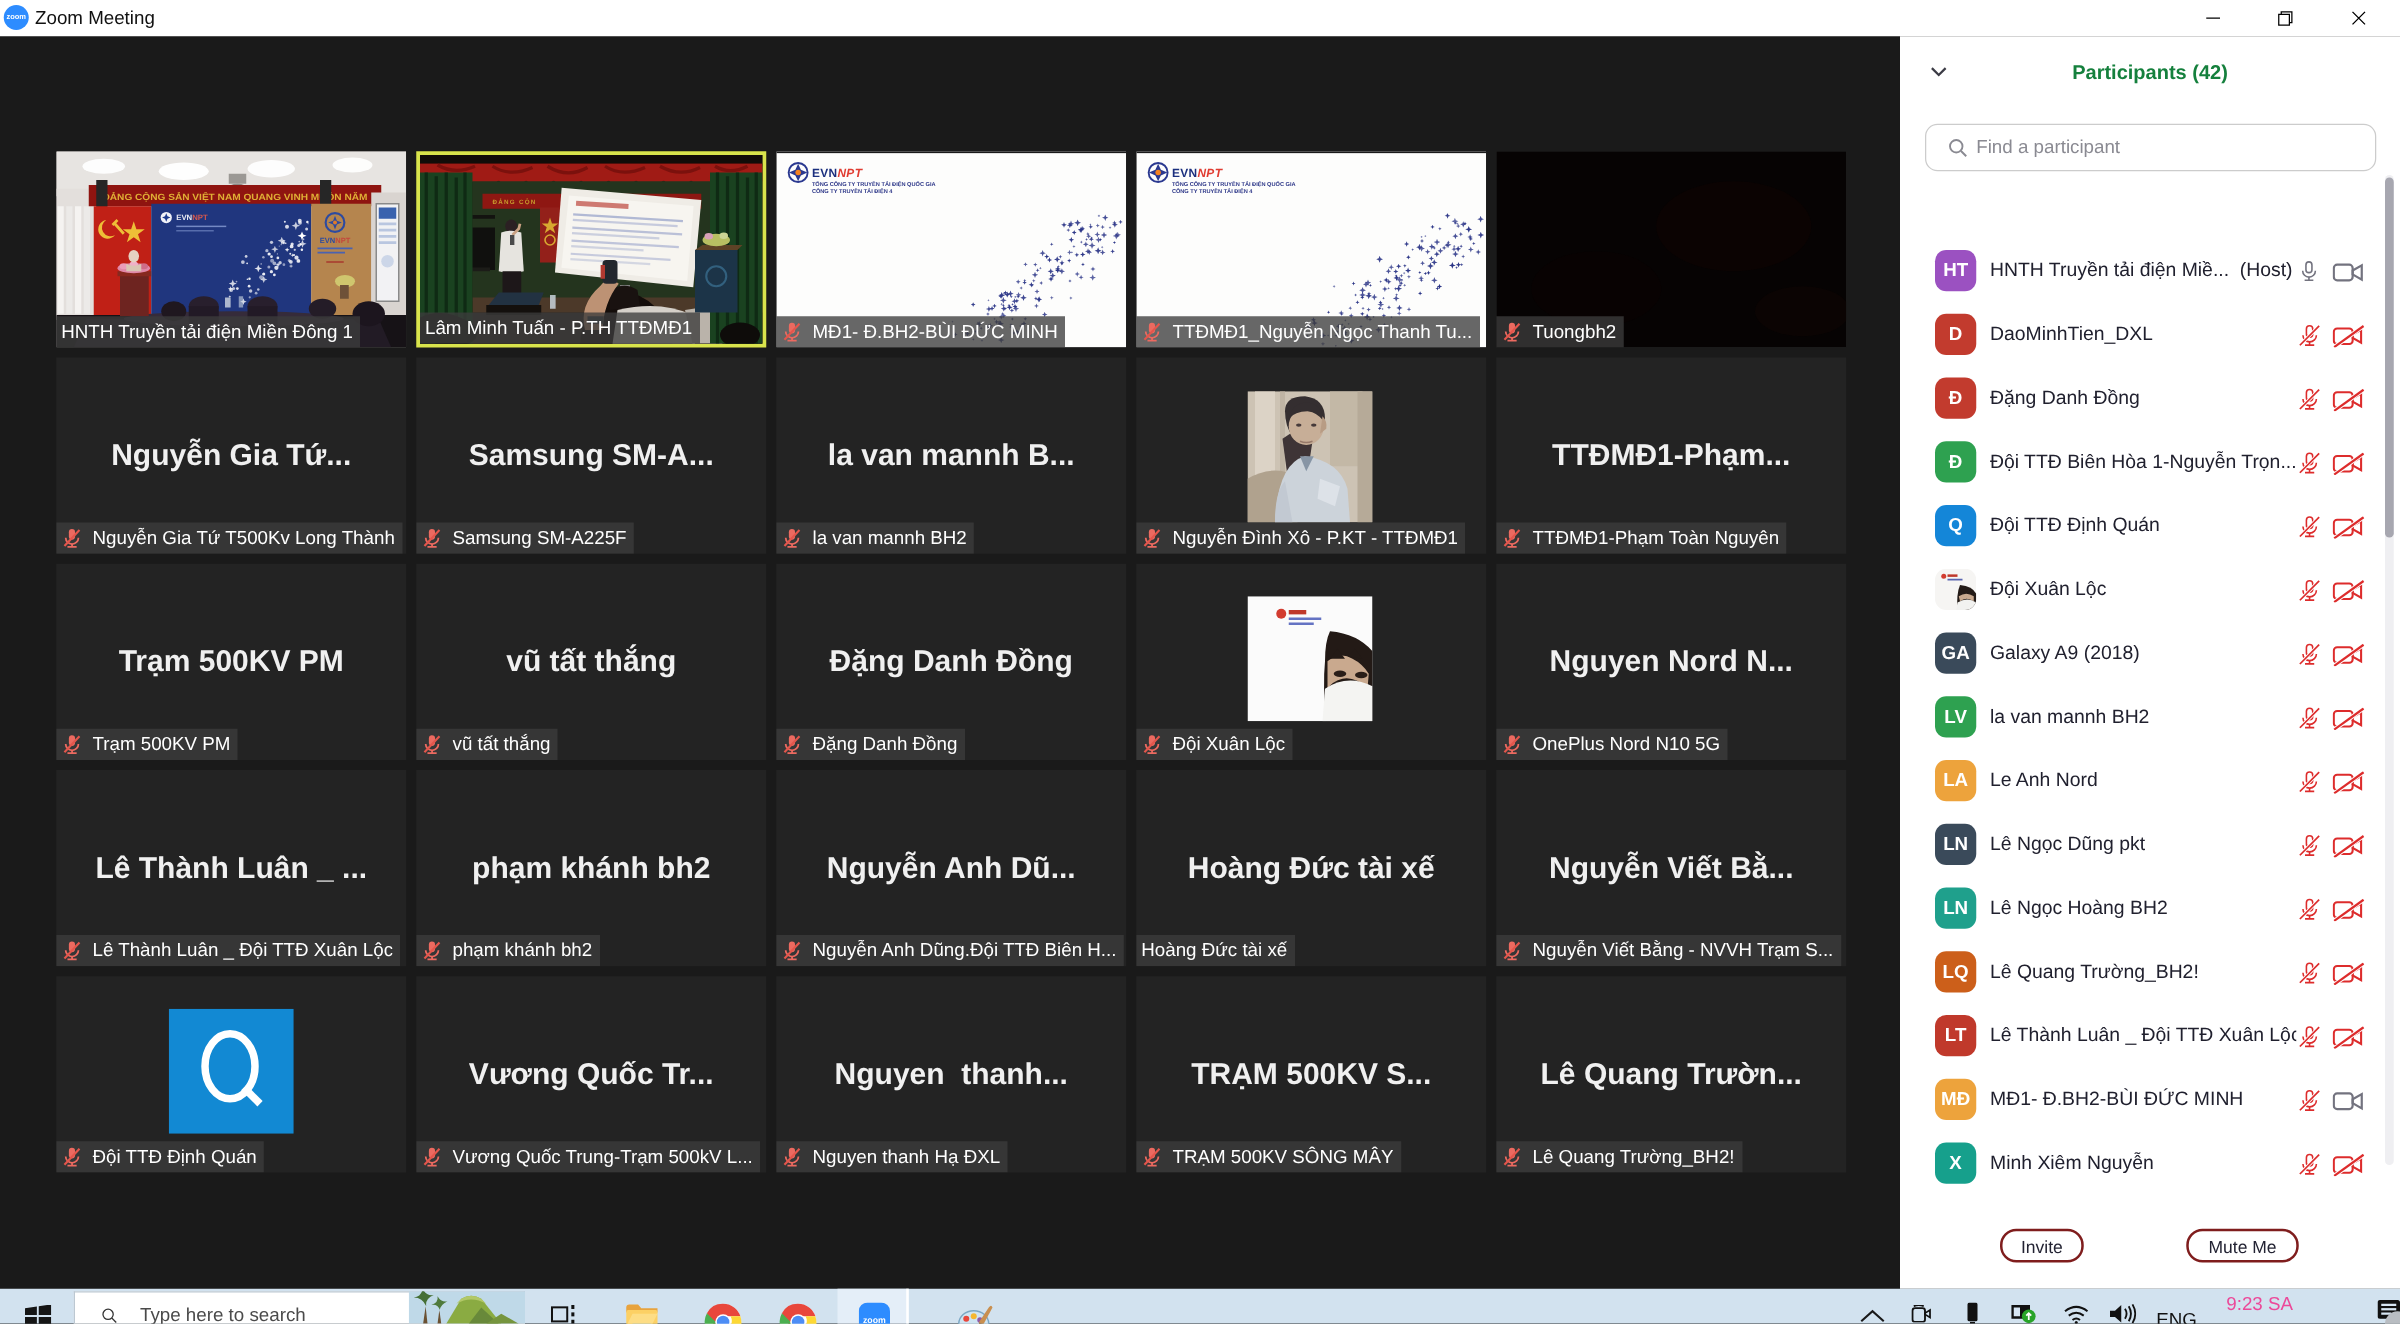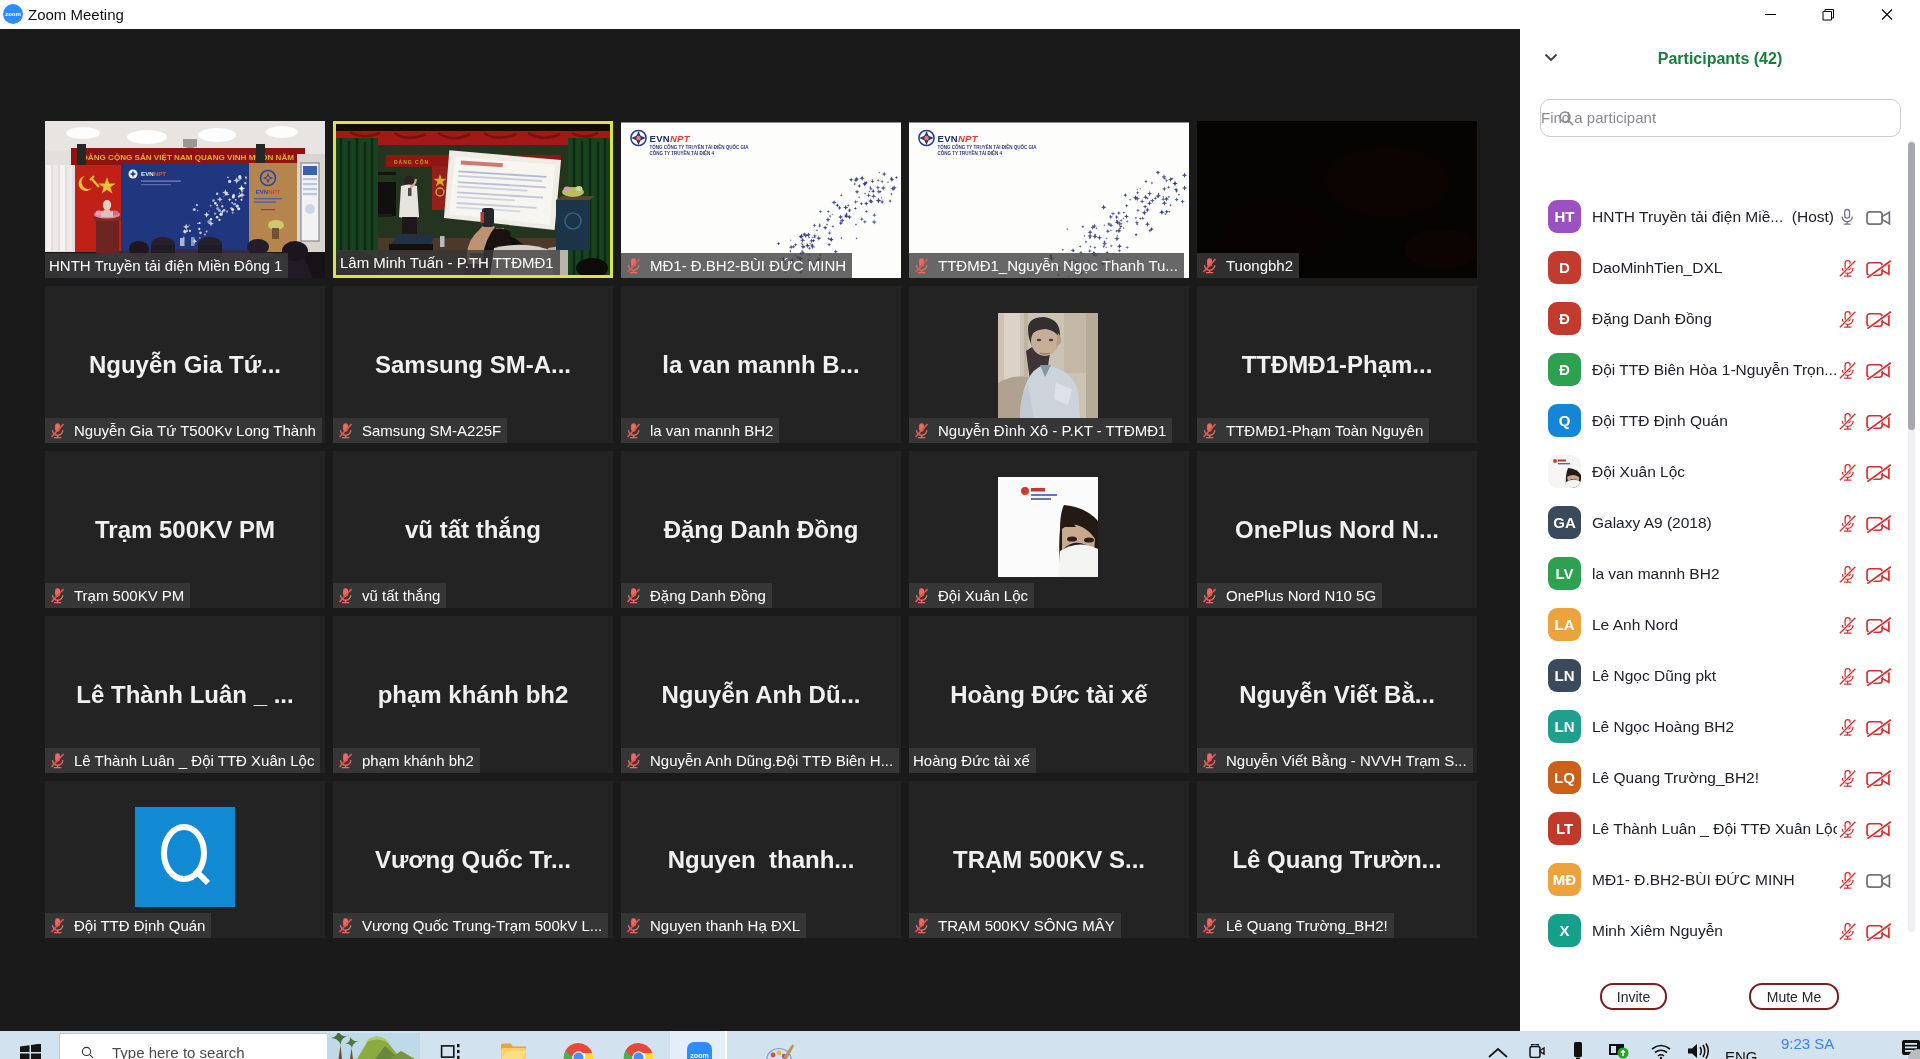--- a/index.html
+++ b/index.html
@@ -10,21 +10,21 @@
 .zmico{position:absolute;left:3px;top:4px;width:20px;height:20px;border-radius:50%;background:#2D8CFF;color:#fff;font-size:6px;text-align:center;line-height:20px;font-weight:bold}
 .wbtn{position:absolute;top:0;width:46px;height:29px}
 #main{position:absolute;left:0;top:29px;width:1520px;height:1002px;background:#1a1a1a}
 .tile{position:absolute;width:280px;height:157px;background:#232323;overflow:hidden}
 .cname{position:absolute;left:0;top:0;width:100%;height:100%;display:flex;align-items:center;justify-content:center;color:#f0f0f0;font-weight:bold;font-size:24px;white-space:nowrap}
 .lbl{position:absolute;left:0;bottom:0;height:25px;background:rgba(60,60,60,.78);color:#fff;font-size:15px;display:flex;align-items:center;padding:0 6px 0 4px;white-space:nowrap;max-width:100%}
 .lbl svg{flex:0 0 auto;margin-right:8px}
 .lbl span{overflow:hidden;text-overflow:ellipsis}
 #panel{position:absolute;left:1520px;top:29px;width:400px;height:1002px;background:#fff}
 #phead{position:absolute;left:0;top:0;width:400px;height:56px;text-align:center;font-size:16px;font-weight:bold;color:#15803d;line-height:60px}
-#psearch{position:absolute;left:20px;top:70px;width:361px;height:38px;border:1px solid #ccc;border-radius:10px;color:#8a8a92;font-size:15px;line-height:36px;}
+#psearch{position:absolute;left:20px;top:70px;width:361px;height:38px;border:1px solid #ccc;border-radius:10px;color:#8a8a92;font-size:15px;line-height:36px;padding-left:40px}
 .prow{position:absolute;left:0;width:400px;height:51px}
 .pav{position:absolute;left:28px;top:9px;width:33px;height:33px;border-radius:9px;color:#fff;font-weight:bold;font-size:15px;text-align:center;line-height:33px}
 .pnm{position:absolute;left:72px;top:0;height:51px;line-height:51px;font-size:15.5px;color:#20202e;white-space:nowrap;overflow:hidden;max-width:245px}
 .pic1{position:absolute;left:318px;top:17px}
 .pic2{position:absolute;left:346px;top:18px}
 .pbtn{position:absolute;height:27px;border:2px solid #7f1d1d;border-radius:13px;background:#fff;font-size:14px;color:#232333;text-align:center;line-height:25px}
 #taskbar{position:absolute;left:0;top:1031px;width:1920px;height:28px;background:#d2e2ef;z-index:5}
 .tbico{position:absolute;top:1043px;z-index:6}
 </style>
 </head>
@@ -733,21 +733,21 @@
         <svg width="17" height="17" viewBox="0 0 24 24">
           <rect x="8.6" y="1.8" width="7" height="12" rx="3.5" fill="#ec6a60"></rect>
           <path d="M5 11.5a7.2 7.2 0 0 0 14.4 0" fill="none" stroke="#ec6a60" stroke-width="2"></path>
           <path d="M12.2 18.6v3.2M7 22h10.4" stroke="#ec6a60" stroke-width="2"></path>
           <path d="M3.6 21L20.6 2.8" stroke="#e4564c" stroke-width="2.4"></path>
         </svg>
         <span>Đội Xuân Lộc</span>
       </div>
     </div>
 <div class="tile" style="left:1197px;top:422px">
-      <div class="cname">OnePlus Nord N...</div>
+      <div class="cname">Nguyen Nord N...</div>
       <div class="lbl">
         <svg width="17" height="17" viewBox="0 0 24 24">
           <rect x="8.6" y="1.8" width="7" height="12" rx="3.5" fill="#ec6a60"></rect>
           <path d="M5 11.5a7.2 7.2 0 0 0 14.4 0" fill="none" stroke="#ec6a60" stroke-width="2"></path>
           <path d="M12.2 18.6v3.2M7 22h10.4" stroke="#ec6a60" stroke-width="2"></path>
           <path d="M3.6 21L20.6 2.8" stroke="#e4564c" stroke-width="2.4"></path>
         </svg>
         <span>OnePlus Nord N10 5G</span>
       </div>
     </div>
@@ -1229,20 +1229,20 @@
   </svg>
 <svg class="tbico" style="left:1650px;top:1044px" width="22" height="15" viewBox="0 0 22 15">
     <path d="M2 5 Q11 -2 20 5 M5 8.5 Q11 4 17 8.5 M8 12 Q11 9.5 14 12" stroke="#111" stroke-width="1.6" fill="none"></path>
     <circle cx="11" cy="14" r="1.2" fill="#111"></circle>
   </svg>
 <svg class="tbico" style="left:1687px;top:1043px" width="22" height="16" viewBox="0 0 22 16">
     <path d="M1 5.5 L5 5.5 L10 1 L10 15 L5 10.5 L1 10.5 Z" fill="#111"></path>
     <path d="M13 4 Q15.5 8 13 12 M16 2 Q19.5 8 16 14 M19 0.5 Q23.5 8 19 15.5" stroke="#111" stroke-width="1.5" fill="none"></path>
   </svg>
 <div style="position:absolute;left:1725px;top:1048px;font-size:15px;color:#111;z-index:6">ENG</div>
-<div style="position:absolute;left:1781px;top:1035px;font-size:15px;color:#3b82f6;z-index:6">9:23 SA</div>
+<div style="position:absolute;left:1781px;top:1035px;font-size:15px;color:#ec4899;z-index:6">9:23 SA</div>
 <svg class="tbico" style="left:1902px;top:1040px" width="18" height="19" viewBox="0 0 18 19">
     <rect width="18" height="15" rx="2" fill="#111"></rect>
     <rect x="3" y="3" width="12" height="1.8" fill="#d7e6f3"></rect>
     <rect x="3" y="6.5" width="12" height="1.8" fill="#d7e6f3"></rect>
     <rect x="3" y="10" width="8" height="1.8" fill="#d7e6f3"></rect>
   </svg>
 <div style="position:absolute;left:1908px;top:1049px;width:20px;height:20px;border-radius:50%;background:#b9bdc2;z-index:7"></div>
 
 </body></html>

